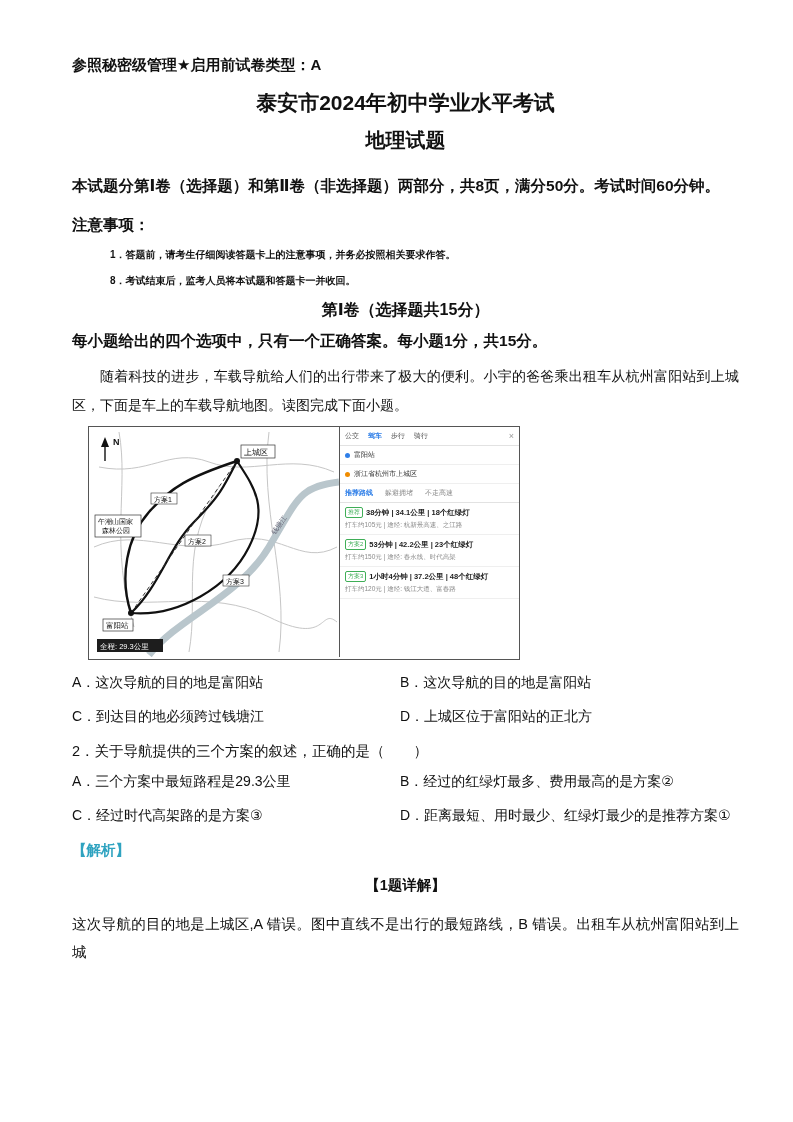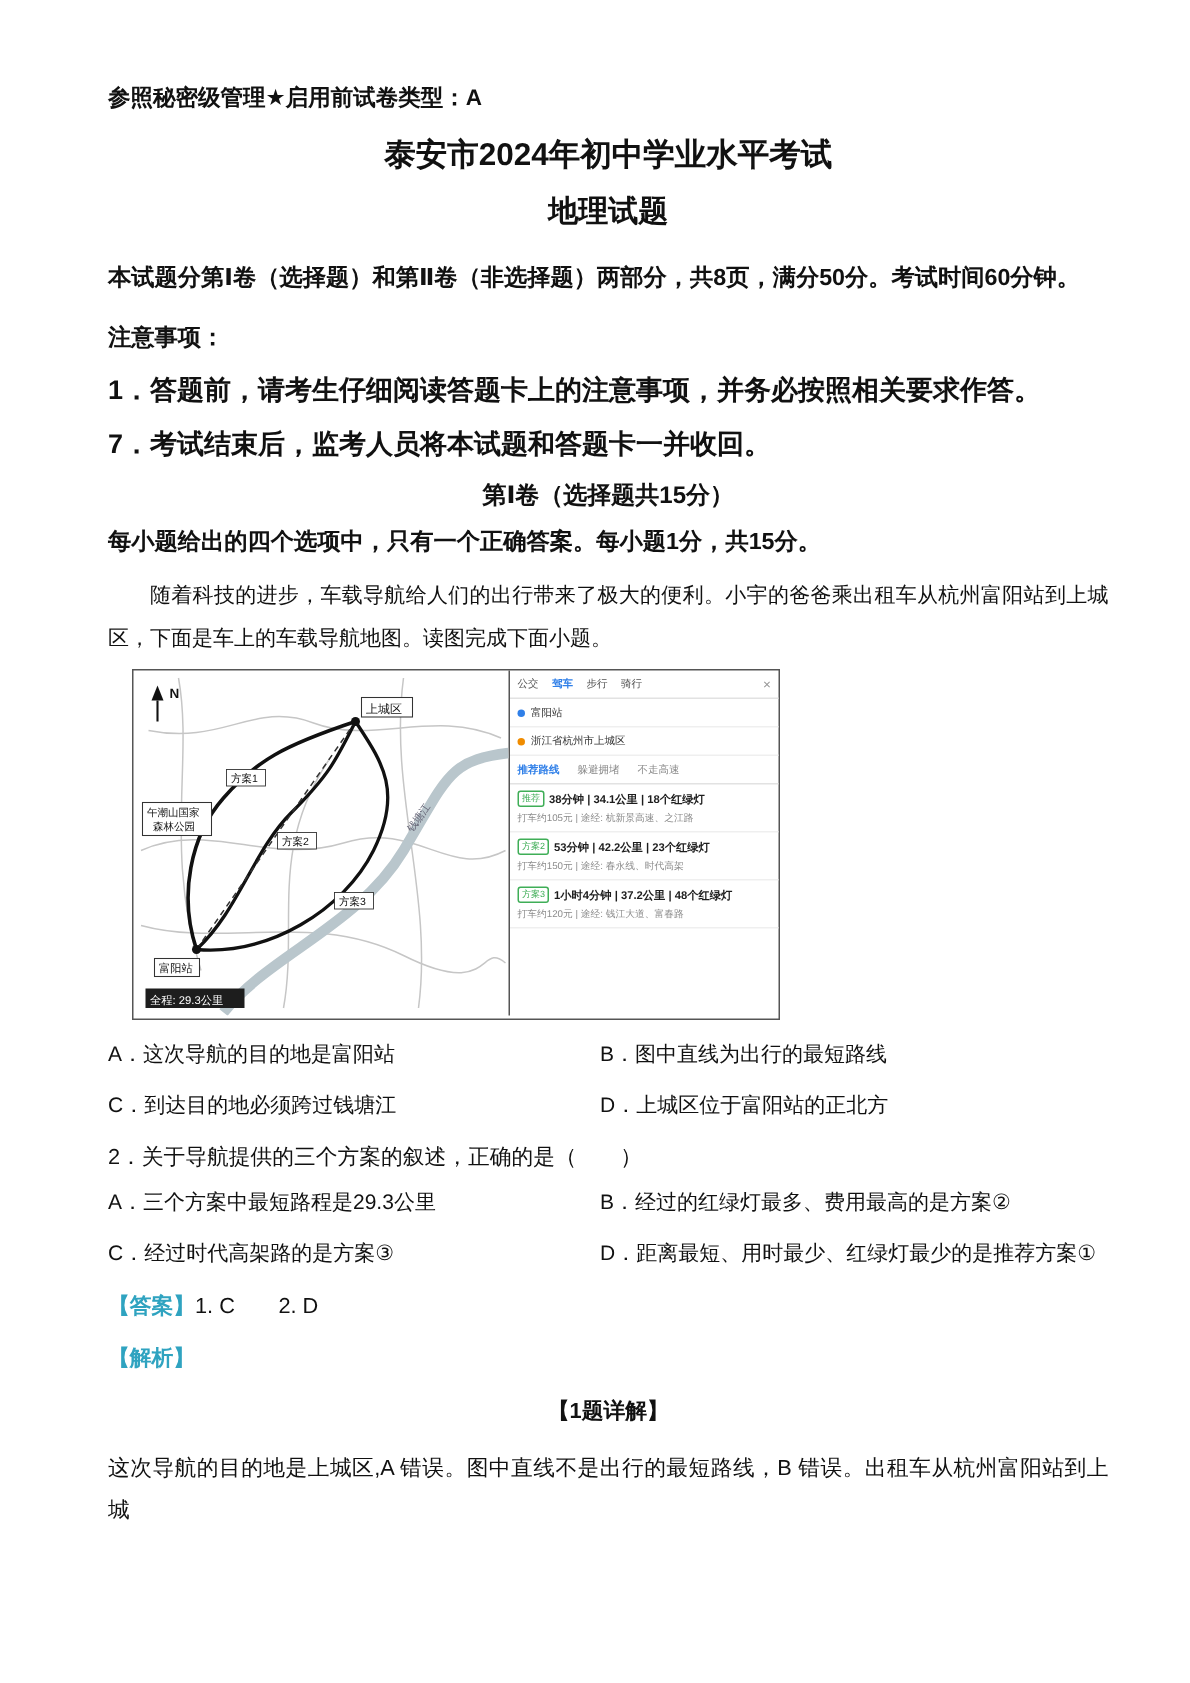--- a/index.html
+++ b/index.html
@@ -4,21 +4,21 @@
 <style>
   html,body{margin:0;padding:0;background:#ffffff;}
   body{width:793px;height:1122px;overflow:hidden;
        font-family:"Liberation Sans","DejaVu Sans",sans-serif;color:#111;}
   .page{box-sizing:border-box;width:793px;height:1096px;padding:56px 54px 0 72px;}
   .classification{font-weight:bold;font-size:15px;margin-bottom:14px;}
   .title{font-size:21px;font-weight:bold;text-align:center;margin:8px 0 10px 0;}
   .subtitle{font-size:20px;font-weight:bold;text-align:center;margin:0 0 18px 0;}
   .intro{font-weight:bold;font-size:15.5px;line-height:1.85;margin-bottom:14px;text-align:justify;}
   .notice-title{font-weight:bold;font-size:15.5px;margin-bottom:12px;}
-  .notice{font-weight:bold;font-size:18px;margin-bottom:12px;}
+  .notice{font-weight:bold;font-size:10px;margin-bottom:12px;margin-left:38px;}
   .section-title{font-weight:bold;font-size:16px;text-align:center;margin:6px 0 10px 0;}
   .section-desc{font-weight:bold;font-size:15.5px;margin-bottom:10px;}
   .passage{font-size:14px;line-height:2.1;text-indent:2em;margin-bottom:0;text-align:justify;}
   .figure{margin:6px 0 14px 16px;width:430px;height:232px;border:1px solid #555;
           display:flex;background:#fff;}
   .map-wrap{width:250px;height:230px;border-right:1px solid #555;position:relative;}
   .nav-panel{flex:1;font-size:7px;color:#333;display:flex;flex-direction:column;}
   .mode-row{display:flex;align-items:center;gap:9px;padding:4px 5px;border-bottom:1px solid #e2e2e2;color:#555;}
   .mode-row .sel{color:#2f7fe8;font-weight:bold;}
   .close-x{margin-left:auto;color:#999;font-size:9px;line-height:1;}
@@ -49,21 +49,21 @@
 
   <div class="classification">参照秘密级管理★启用前试卷类型：A</div>
 
   <div class="title">泰安市2024年初中学业水平考试</div>
   <div class="subtitle">地理试题</div>
 
   <div class="intro">本试题分第Ⅰ卷（选择题）和第Ⅱ卷（非选择题）两部分，共8页，满分50分。考试时间60分钟。</div>
 
   <div class="notice-title">注意事项：</div>
   <div class="notice">1．答题前，请考生仔细阅读答题卡上的注意事项，并务必按照相关要求作答。</div>
-  <div class="notice">7．考试结束后，监考人员将本试题和答题卡一并收回。</div>
+  <div class="notice">8．考试结束后，监考人员将本试题和答题卡一并收回。</div>
 
   <div class="section-title">第Ⅰ卷（选择题共15分）</div>
   <div class="section-desc">每小题给出的四个选项中，只有一个正确答案。每小题1分，共15分。</div>
 
   <div class="passage">随着科技的进步，车载导航给人们的出行带来了极大的便利。小宇的爸爸乘出租车从杭州富阳站到上城区，下面是车上的车载导航地图。读图完成下面小题。</div>
 
   <div class="figure">
     <div class="map-wrap">
       <svg width="250" height="230" viewBox="0 0 250 230">
 
@@ -173,39 +173,36 @@
           <span class="plan-tag">方案3</span>
           <span class="plan-metrics">1小时4分钟 | 37.2公里 | 48个红绿灯</span>
         </div>
         <div class="plan-detail">打车约120元 | 途经: 钱江大道、富春路</div>
       </div>
     </div>
   </div>
 
   <div class="optrow">
     <span>A．这次导航的目的地是富阳站</span>
-    <span>B．图中直线为出行的最短路线</span>
+    <span>B．这次导航的目的地是富阳站</span>
   </div>
   <div class="optrow">
     <span>C．到达目的地必须跨过钱塘江</span>
     <span>D．上城区位于富阳站的正北方</span>
   </div>
 
   <div class="qstem">2．关于导航提供的三个方案的叙述，正确的是（　　）</div>
   <div class="optrow">
     <span>A．三个方案中最短路程是29.3公里</span>
     <span>B．经过的红绿灯最多、费用最高的是方案②</span>
   </div>
   <div class="optrow">
     <span>C．经过时代高架路的是方案③</span>
     <span>D．距离最短、用时最少、红绿灯最少的是推荐方案①</span>
   </div>
 
-  <div class="ansline">
-    <span class="accent">【答案】</span><span>1. C　　2. D</span>
-  </div>
   <div class="analysis-line">
     <span class="accent">【解析】</span>
   </div>
   <div class="detail-label">【1题详解】</div>
   <div class="explain">这次导航的目的地是上城区,A 错误。图中直线不是出行的最短路线，B 错误。出租车从杭州富阳站到上城</div>
 
 </div>
 
 </body></html>

